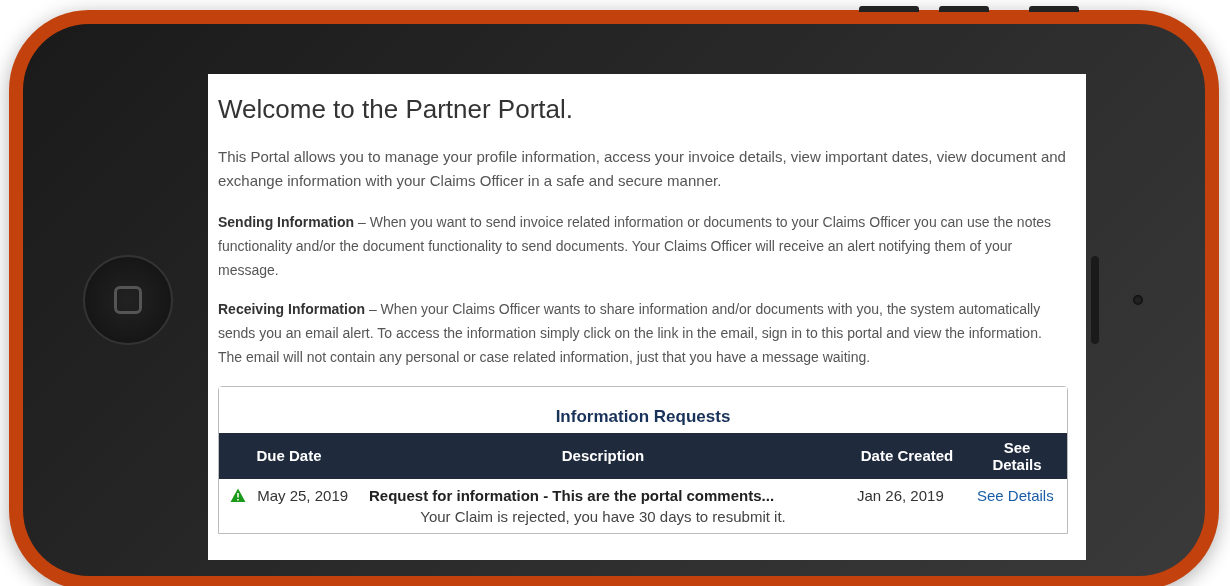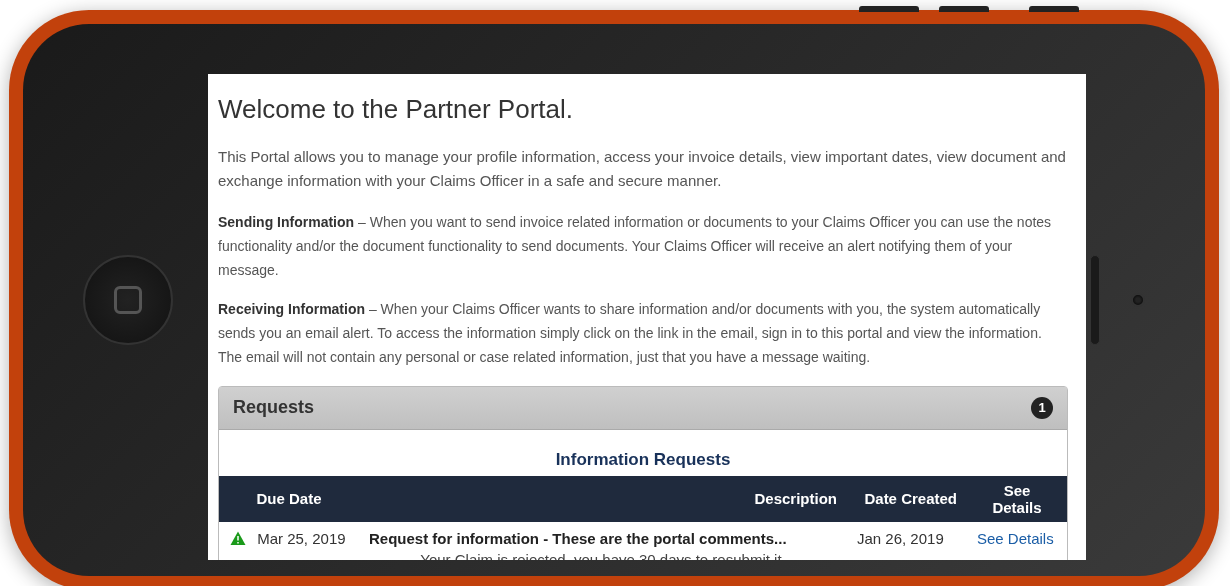--- a/index.html
+++ b/index.html
@@ -179,21 +179,21 @@
   }
   thead tr {
     background: #1f2a3d;
     color: #fff;
     padding-left: 17px;
   }
   thead th {
     padding: 6px 10px;
     font-size: 15px;
     font-weight: bold;
-    text-align: right;
+    text-align: center;
   }
   thead th.col-due { width: 140px; text-align: center; }
   thead th.col-desc { }
   thead th.col-created { width: 120px; }
   thead th.col-details { width: 100px; text-align: center; }
   tbody td {
     padding: 8px 10px;
     font-size: 15px;
     color: #333;
     vertical-align: top;
@@ -230,48 +230,44 @@
       <h1 class="page-title">Welcome to the Partner Portal.</h1>
       <p class="intro">This Portal allows you to manage your profile information, access your invoice details, view important dates, view document and exchange information with your Claims Officer in a safe and secure manner.</p>
       <p class="para">
         <b>Sending Information</b><span> – When you want to send invoice related information or documents to your Claims Officer you can use the notes functionality and/or the document functionality to send documents. Your Claims Officer will receive an alert notifying them of your message.</span>
       </p>
       <p class="para">
         <b>Receiving Information</b><span> – When your Claims Officer wants to share information and/or documents with you, the system automatically sends you an email alert. To access the information simply click on the link in the email, sign in to this portal and view the information. The email will not contain any personal or case related information, just that you have a message waiting.</span>
       </p>
 
       <div class="requests-panel">
-        <div class="requests-header">
-          <span class="requests-title">Requests</span>
-          <span class="requests-count">1</span>
-        </div>
         <div class="table-subtitle">Information Requests</div>
         <table>
           <thead>
             <tr>
               <th class="col-due">Due Date</th>
               <th class="col-desc">Description</th>
               <th class="col-created">Date Created</th>
               <th class="col-details">See Details</th>
             </tr>
           </thead>
           <tbody>
             <tr>
               <td class="col-due-cell">
                 <span class="warn-icon">
                   <svg width="18" height="18" viewBox="0 0 24 24">
                       <path d="M12 2 L22 20 L2 20 Z" fill="#1a9a1a"></path>
                       <rect x="11" y="8" width="2" height="6" fill="#fff"></rect>
                       <rect x="11" y="16" width="2" height="2" fill="#fff"></rect>
                     </svg>
                 </span>
-                <span>Mar 25, 2019</span>
+                <span>May 25, 2019</span>
               </td>
               <td>
-                <div class="desc-main">Request for information - These are the portal comments...</div>
+                <div class="desc-main">Request for information - This are the portal comments...</div>
                 <div class="desc-sub">Your Claim is rejected, you have 30 days to resubmit it.</div>
               </td>
               <td class="col-created-cell">Jan 26, 2019</td>
               <td>
                 <span class="see-link">See Details</span>
               </td>
             </tr>
           </tbody>
         </table>
       </div>

